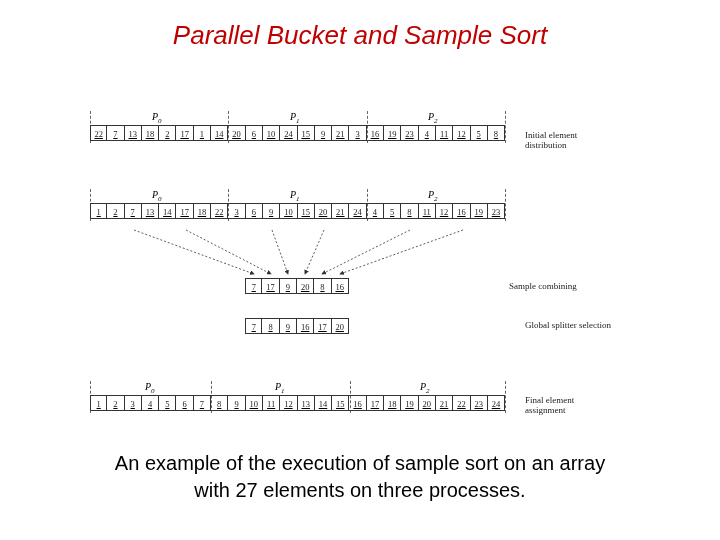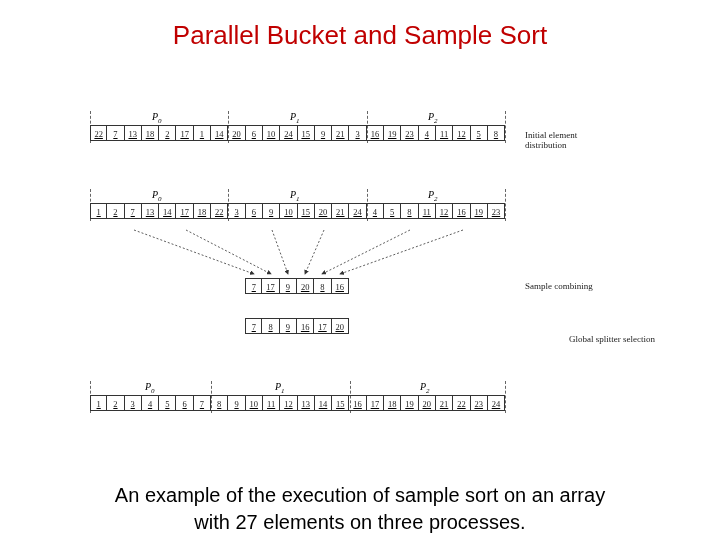--- a/index.html
+++ b/index.html
@@ -14,31 +14,31 @@
   }
   .title {
     position: absolute;
     top: 20px;
     left: 0;
     width: 720px;
     text-align: center;
     font-size: 26px;
     color: #c00000;
     font-weight: normal;
+    font-style: italic;
   }
   .caption {
     position: absolute;
     top: 450px;
     left: 0;
     width: 720px;
     text-align: center;
     font-size: 20px;
     color: #000;
     line-height: 1.35;
-    margin-top: 32px;
   }
   .diagram {
     position: absolute;
     left: 90px;
     top: 70px;
     width: 560px;
     font-family: Georgia, "Times New Roman", serif;
   }
   .row {
     position: relative;
@@ -211,33 +211,33 @@
 
   <div class="row row-short" style="height:22px;">
     <div class="cells" id="row3-cells" style="margin-left:155px; width:104px;">
         <div class="cell">7</div>
         <div class="cell">17</div>
         <div class="cell">9</div>
         <div class="cell">20</div>
         <div class="cell">8</div>
         <div class="cell">16</div>
       </div>
-    <div class="rowlabel" style="left:435px; top:3px;">Sample combining</div>
+    <div class="rowlabel" style="left:419px; top:3px;">Sample combining</div>
   </div>
 
   <div class="row row-short" style="height:22px; margin-top:18px;">
     <div class="cells" id="row4-cells" style="margin-left:155px; width:104px;">
         <div class="cell">7</div>
         <div class="cell">8</div>
         <div class="cell">9</div>
         <div class="cell">16</div>
         <div class="cell">17</div>
         <div class="cell">20</div>
       </div>
-    <div class="rowlabel" style="left:435px; top:16px;margin-left:44px;">Global splitter
+    <div class="rowlabel" style="left:435px; top:2px;">Global splitter
 selection</div>
   </div>
 
   <div class="row" style="height:40px; margin-top:28px;">
     <div class="plabels">
       <span class="plabel" style="left:55px;"><span>P</span><sub>0</sub></span>
       <span class="plabel" style="left:185px;"><span>P</span><sub>1</sub></span>
       <span class="plabel" style="left:330px;"><span>P</span><sub>2</sub></span>
       <div class="seg-divider" style="left:0px; top:1px;"></div>
       <div class="seg-divider" style="left:121px; top:1px;"></div>
@@ -263,20 +263,22 @@
         <div class="cell">16</div>
         <div class="cell">17</div>
         <div class="cell">18</div>
         <div class="cell">19</div>
         <div class="cell">20</div>
         <div class="cell">21</div>
         <div class="cell">22</div>
         <div class="cell">23</div>
         <div class="cell">24</div>
       </div>
+    <div class="rowlabel" style="left:435px; top:15px;">Final element
+assignment</div>
   </div>
 
 </div>
 
 <div class="caption">
   <span>An example of the execution of sample sort on an array</span><br>
   <span>with 27 elements on three processes.</span>
 </div>
 
 </body></html>

